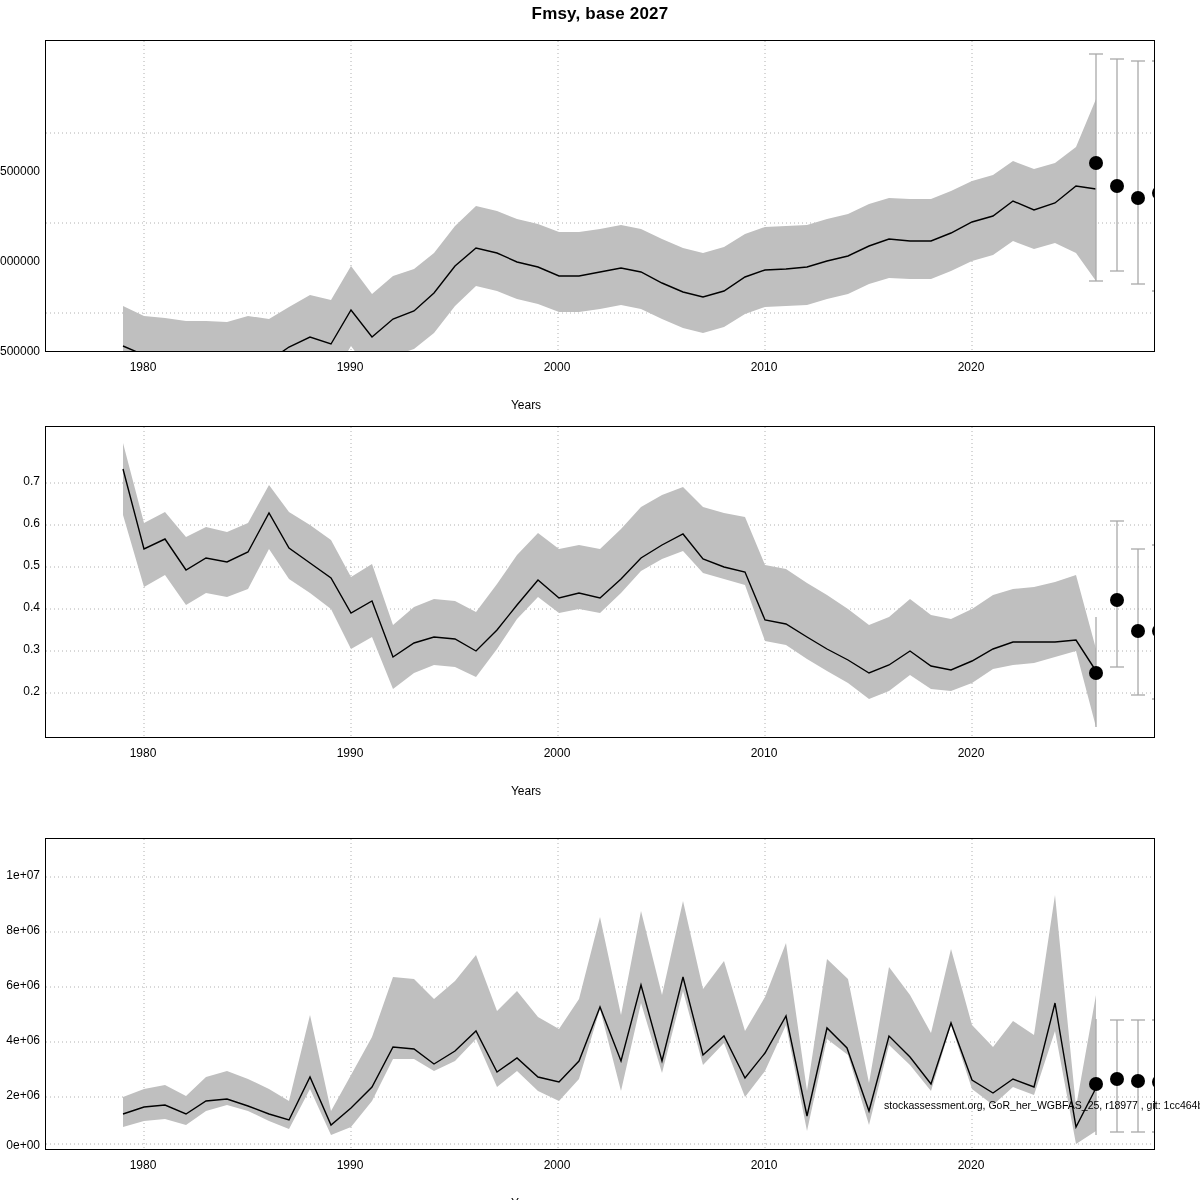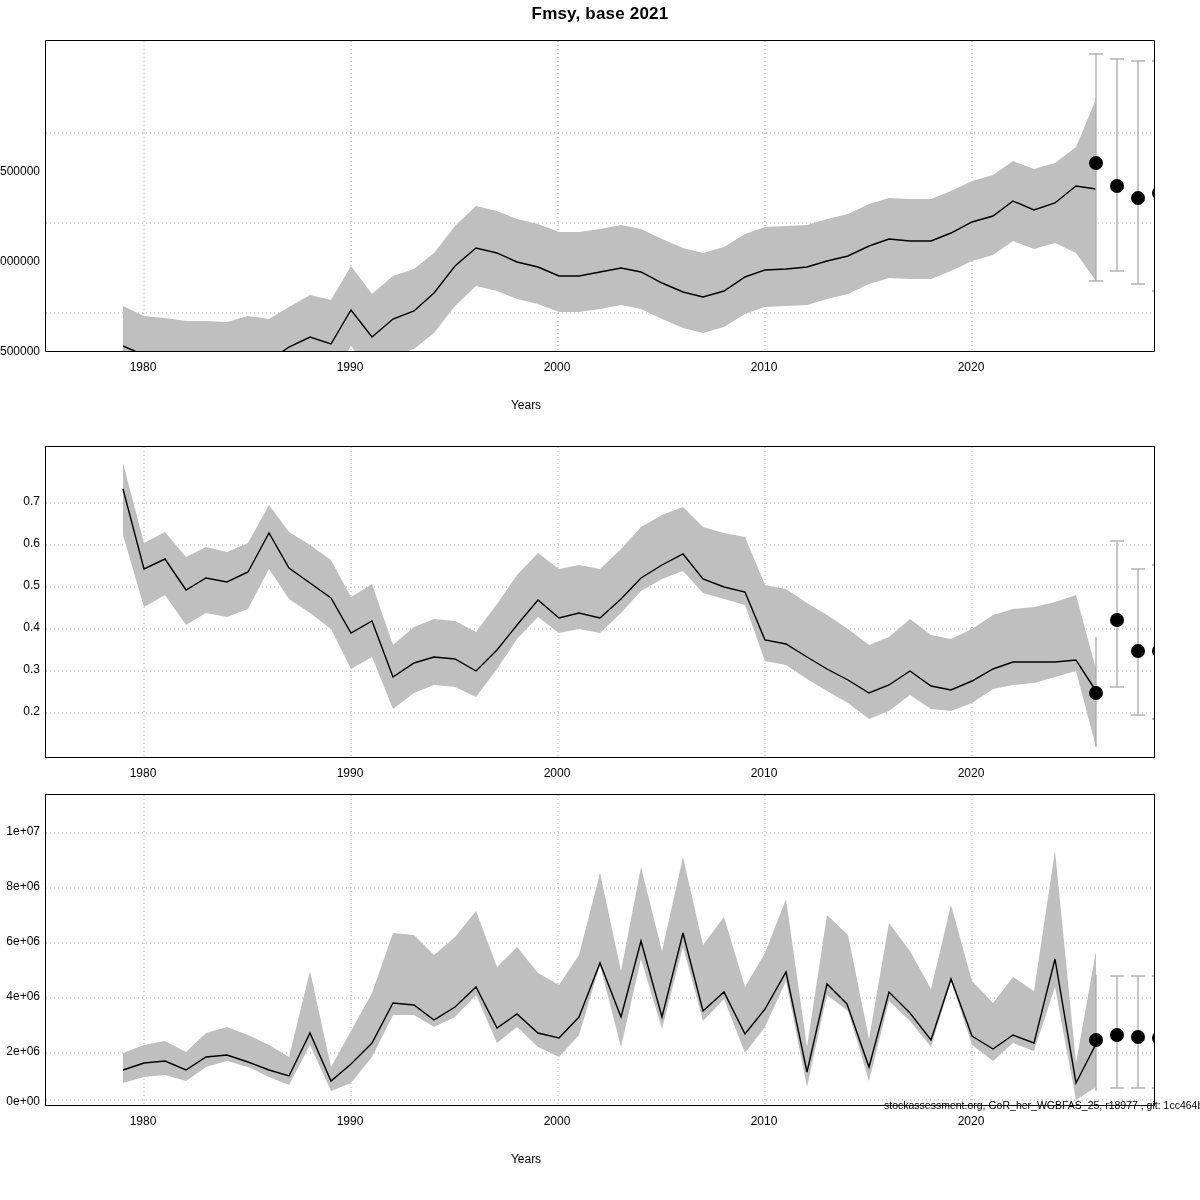--- a/index.html
+++ b/index.html
@@ -63,21 +63,21 @@
   #credit {
     position: absolute;
     font-size: 10.5px;
     color: #000000;
     white-space: nowrap;
   }
 </style>
 </head>
 <body>
 
-<div id="page-title">Fmsy, base 2021</div>
+<div id="page-title">Fmsy, base 2027</div>
 
 <div class="panel" style="top:40px;height:330px;">
   <div class="plotbox" style="left:45px;top:0px;width:1110px;height:312px;">
     <svg class="plotsvg" width="1108" height="310" viewBox="0 0 1108 310">
 
       <g stroke="#b0b0b0" stroke-width="1" stroke-dasharray="1,3">
         <line x1="0" y1="92" x2="1108" y2="92"></line>
         <line x1="0" y1="182" x2="1108" y2="182"></line>
         <line x1="0" y1="272" x2="1108" y2="272"></line>
         <line x1="98" y1="0" x2="98" y2="310"></line>
@@ -118,21 +118,21 @@
   <div class="ylab" style="left:-10px;top:214px;width:50px;">1000000</div>
   <div class="ylab" style="left:-10px;top:304px;width:50px;">500000</div>
   <div class="xlab" style="left:113px;top:320px;width:60px;">1980</div>
   <div class="xlab" style="left:320px;top:320px;width:60px;">1990</div>
   <div class="xlab" style="left:527px;top:320px;width:60px;">2000</div>
   <div class="xlab" style="left:734px;top:320px;width:60px;">2010</div>
   <div class="xlab" style="left:941px;top:320px;width:60px;">2020</div>
   <div class="axis-title" style="top:358px;">Years</div>
 </div>
 
-<div class="panel" style="top:446px;height:330px;">
+<div class="panel" style="top:426px;height:330px;">
   <div class="plotbox" style="left:45px;top:0px;width:1110px;height:312px;">
     <svg class="plotsvg" width="1108" height="310" viewBox="0 0 1108 310">
       <g stroke="#b0b0b0" stroke-width="1" stroke-dasharray="1,3">
         <line x1="0" y1="56" x2="1108" y2="56"></line>
         <line x1="0" y1="98" x2="1108" y2="98"></line>
         <line x1="0" y1="140" x2="1108" y2="140"></line>
         <line x1="0" y1="182" x2="1108" y2="182"></line>
         <line x1="0" y1="224" x2="1108" y2="224"></line>
         <line x1="0" y1="266" x2="1108" y2="266"></line>
         <line x1="98" y1="0" x2="98" y2="310"></line>
@@ -172,21 +172,21 @@
   <div class="ylab" style="left:-10px;top:216px;width:50px;">0.3</div>
   <div class="ylab" style="left:-10px;top:258px;width:50px;">0.2</div>
   <div class="xlab" style="left:113px;top:320px;width:60px;">1980</div>
   <div class="xlab" style="left:320px;top:320px;width:60px;">1990</div>
   <div class="xlab" style="left:527px;top:320px;width:60px;">2000</div>
   <div class="xlab" style="left:734px;top:320px;width:60px;">2010</div>
   <div class="xlab" style="left:941px;top:320px;width:60px;">2020</div>
   <div class="axis-title" style="top:358px;">Years</div>
 </div>
 
-<div class="panel" style="top:794px;height:340px;">
+<div class="panel" style="top:838px;height:340px;">
   <div class="plotbox" style="left:45px;top:0px;width:1110px;height:312px;">
     <svg class="plotsvg" width="1108" height="310" viewBox="0 0 1108 310">
       <g stroke="#b0b0b0" stroke-width="1" stroke-dasharray="1,3">
         <line x1="0" y1="38" x2="1108" y2="38"></line>
         <line x1="0" y1="93" x2="1108" y2="93"></line>
         <line x1="0" y1="148" x2="1108" y2="148"></line>
         <line x1="0" y1="203" x2="1108" y2="203"></line>
         <line x1="0" y1="258" x2="1108" y2="258"></line>
         <line x1="0" y1="305" x2="1108" y2="305"></line>
         <line x1="98" y1="0" x2="98" y2="310"></line>

